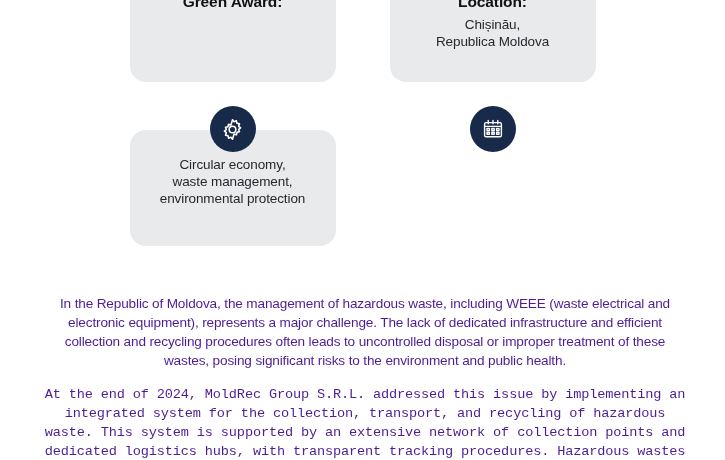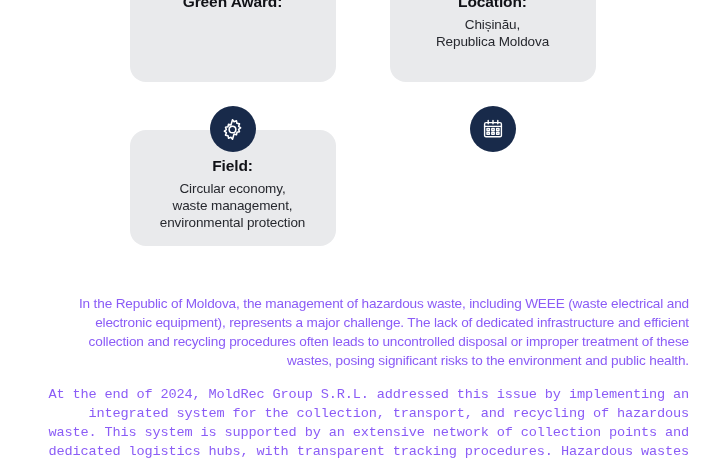--- a/index.html
+++ b/index.html
@@ -85,22 +85,22 @@
     position: absolute;
     left: 41px;
     top: 294px;
     width: 648px;
   }
 
   .body-copy p {
     font-size: 13.6px;
     line-height: 19.1px;
     letter-spacing: -0.15px;
-    color: #8b5cf6;
-    text-align: right;
+    color: #4c1d95;
+    text-align: center;
   }
   .body-copy p + p { margin-top: 14.5px; font-family: Liberation Mono, monospace; }
 </style>
 </head>
 <body>
 
 <div class="cards-region">
 
   <div class="card-row">
 
@@ -127,21 +127,20 @@
   <div class="card-row" style="margin-top:24px;">
 
     <div class="card-slot">
       <div class="icon-badge">
         <svg width="25" height="25" viewBox="0 0 24 24" fill="none" stroke="#ffffff" stroke-width="1.5" stroke-linecap="round" stroke-linejoin="round">
           <circle cx="12" cy="12" r="3.2"></circle>
           <path d="M12 2.6l1.5 1.9 2.3-.8.5 2.4 2.4.5-.8 2.3 1.9 1.5-1.9 1.5.8 2.3-2.4.5-.5 2.4-2.3-.8L12 21.4l-1.5-1.9-2.3.8-.5-2.4-2.4-.5.8-2.3-1.9-1.5 1.9-1.5-.8-2.3 2.4-.5.5-2.4 2.3.8L12 2.6z"></path>
         </svg>
       </div>
       <div class="card">
-        <div class="card-title">Field:</div>
         <div class="card-text">
           <span>Circular economy,</span>
           <span>waste management,</span>
           <span>environmental protection</span>
         </div>
       </div>
     </div>
 
     <div class="card-slot">
       <div class="icon-badge">

